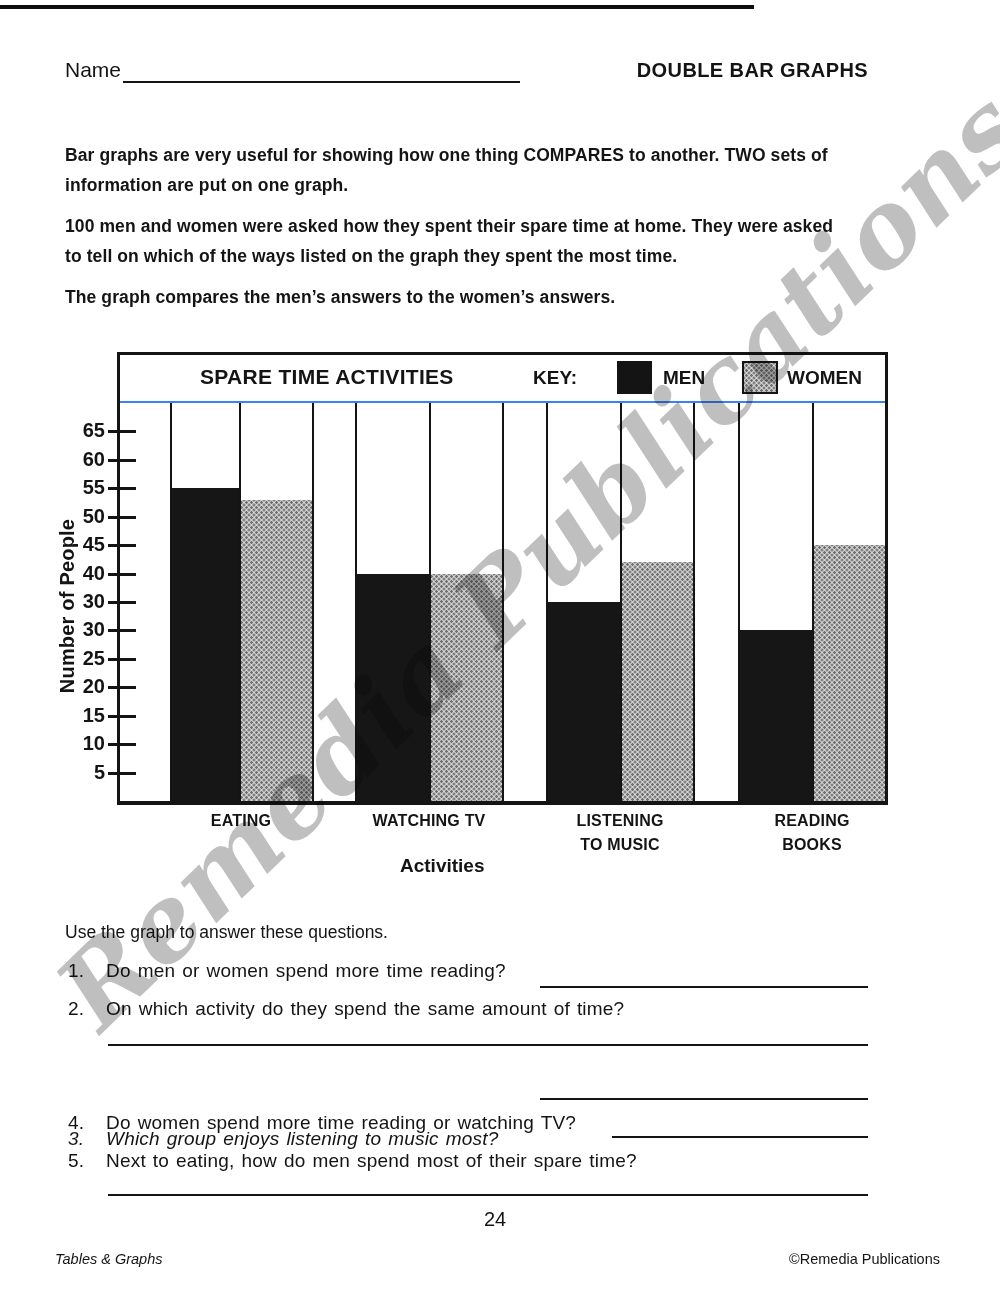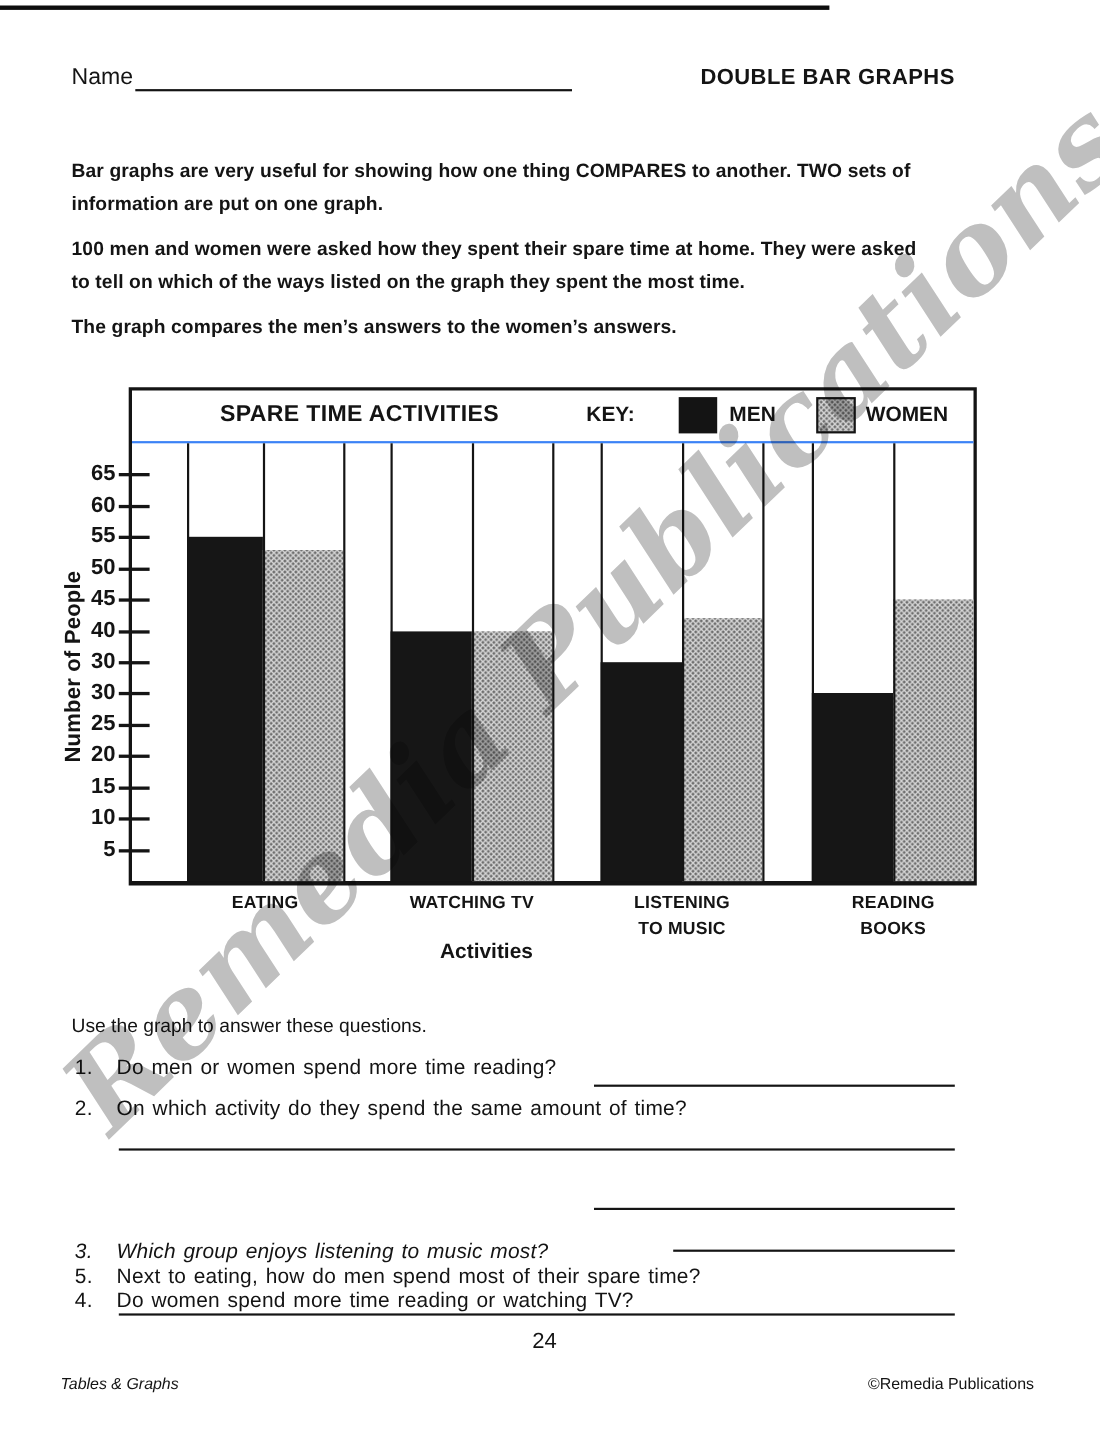--- a/index.html
+++ b/index.html
@@ -174,21 +174,21 @@
   <div class="abs q-row" style="top:998px;">
     <span class="q-num">2.</span><span>On which activity do they spend the same amount of time?</span>
   </div>
   <div class="abs ans-line" style="left:108px; top:1044px; width:760px;"></div>
 
   <div class="abs q-row" style="top:1128px;font-style:italic;">
     <span class="q-num">3.</span><span>Which group enjoys listening to music most?</span>
   </div>
   <div class="abs ans-line" style="left:540px; top:1098px; width:328px;"></div>
 
-  <div class="abs q-row" style="top:1172px;">
+  <div class="abs q-row" style="top:1112px;">
     <span class="q-num">4.</span><span>Do women spend more time reading or watching TV?</span>
   </div>
   <div class="abs ans-line" style="left:612px; top:1136px; width:256px;"></div>
 
   <div class="abs q-row" style="top:1150px;">
     <span class="q-num">5.</span><span>Next to eating, how do men spend most of their spare time?</span>
   </div>
   <div class="abs ans-line" style="left:108px; top:1194px; width:760px;"></div>
 
   <div class="abs page-number">24</div>

